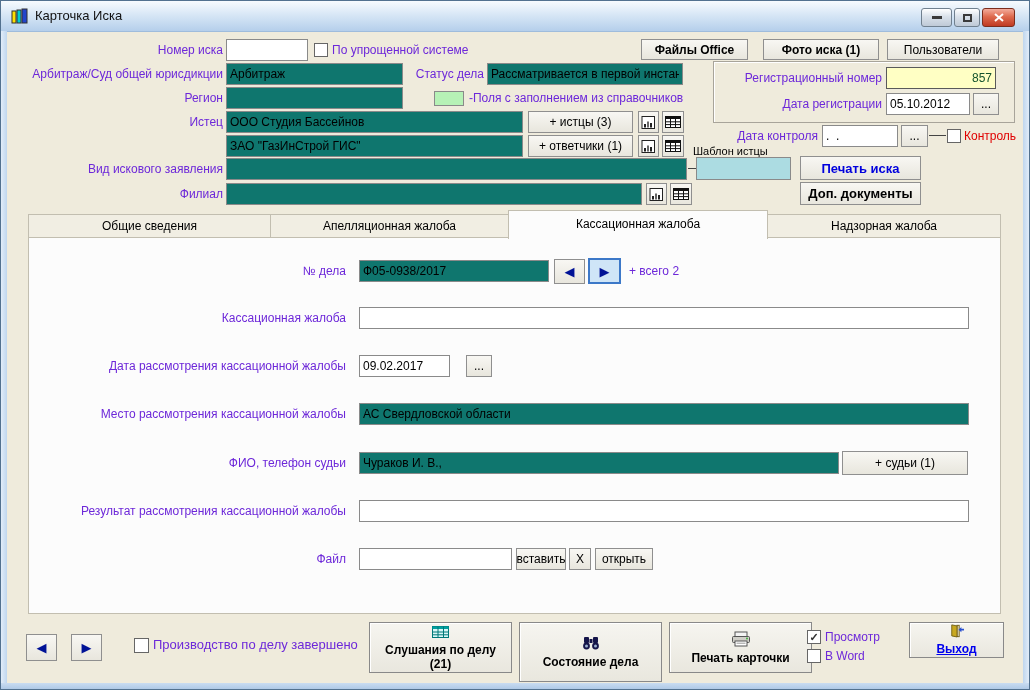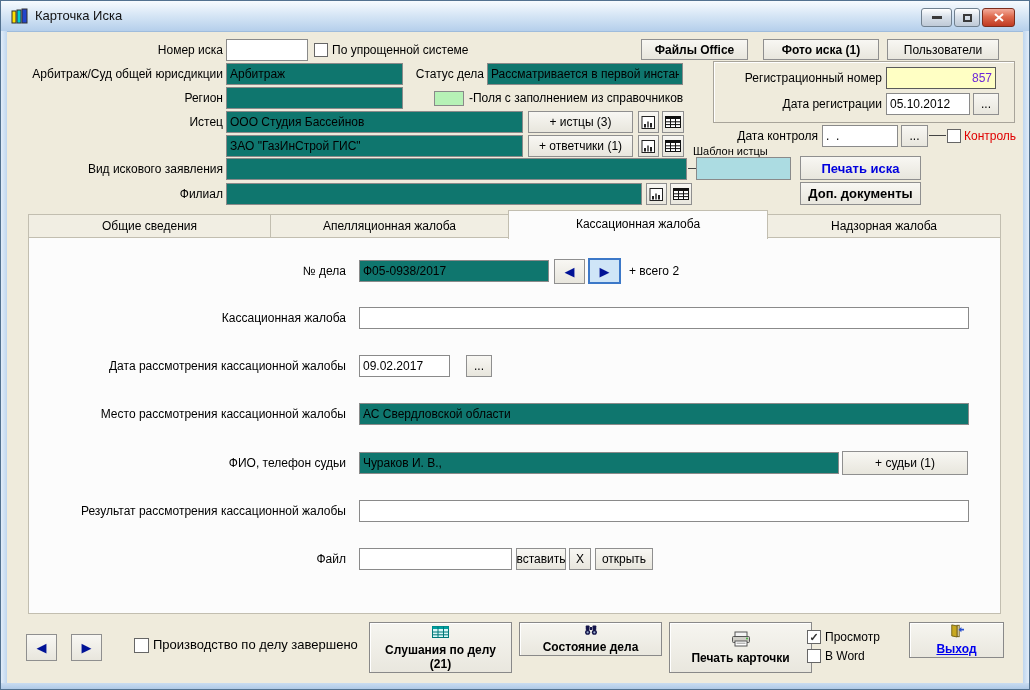--- a/index.html
+++ b/index.html
@@ -8,27 +8,27 @@
     background:linear-gradient(#F7FBFE,#D8E7F6 45%,#B5CFEB);border-bottom:1px solid #9FBCDC;}
   .title-text{position:absolute;left:34px;top:7px;font-size:13px;color:#111;white-space:nowrap;}
   .frame-l,.frame-r{position:absolute;top:30px;bottom:0;width:6px;background:linear-gradient(90deg,#E2EDF9,#BFD6EE);}
   .frame-l{left:0;} .frame-r{right:0;background:linear-gradient(270deg,#E2EDF9,#BFD6EE);}
   .frame-b{position:absolute;left:0;right:0;bottom:0;height:6px;background:linear-gradient(#C9DCF1,#AFC9E6);}
   .win-btn{position:absolute;top:7px;height:19px;border:1px solid #70808F;border-radius:3px;box-sizing:border-box;
     background:linear-gradient(#FFFFFF,#D9E1EA 45%,#BFCAD7);display:flex;align-items:center;justify-content:center;}
   .win-btn.close{background:linear-gradient(#F3AC9C,#DE6A4E 45%,#C03A22);border-color:#7C2D1C;}
   .glyph-min{width:10px;height:3px;background:#3A3A3A;}
   .glyph-max{width:9px;height:8px;border:2px solid #3A3A3A;box-sizing:border-box;background:transparent;}
-  .rlabel,.llabel{position:absolute;font-size:12px;line-height:22px;height:22px;color:#000000;white-space:nowrap;}
+  .rlabel,.llabel{position:absolute;font-size:12px;line-height:22px;height:22px;color:#6d28d9;white-space:nowrap;}
   .rlabel{text-align:right;} .llabel{text-align:left;}
   .bold{font-weight:normal;text-align:right;}
   .fld{position:absolute;box-sizing:border-box;height:22px;border:1px solid #8A8A8A;background:#fff;
     font:12px "Liberation Sans",sans-serif;padding:0 3px;outline:none;color:#000;}
   .fld.green{background:#0f766e;}
-  .fld.yellow{background:#FFFFC4;color:#6d28d9;text-align:right;border-color:#5A5A5A;}
+  .fld.yellow{background:#FFFFC4;color:#14532d;text-align:right;border-color:#5A5A5A;}
   .fld.cyan{background:#ACDCE2;}
   .btn{position:absolute;box-sizing:border-box;background:linear-gradient(#F8F7F3,#E8E6DD);border:1px solid #8F8F8F;
     font:12px "Liberation Sans",sans-serif;text-align:center;padding:0;color:#000;display:flex;align-items:center;justify-content:center;}
   .btn.bold{font-weight:bold;}
   .btn.blue-text{color:#0000DD;font-weight:bold;font-size:13px;}
   .btn.focused{border:2px solid #3C78C8;background:#CFE5F7;}
   .arrow-glyph{color:#001296;font-size:13px;line-height:1;}
   .checkbox{position:absolute;width:14px;height:14px;background:#fff;border:1px solid #666;box-sizing:border-box;
     font:bold 11px/12px "Liberation Sans",sans-serif;text-align:center;color:#333;}
   .groupbox{position:absolute;border:1px solid #A8A49A;box-shadow:1px 1px 0 #FFFFFF inset;}
@@ -236,21 +236,21 @@
       <rect x="0.5" y="1.5" width="16" height="11" fill="#D8F6F6" stroke="#007878"></rect>
       <rect x="0.5" y="1.5" width="16" height="2.5" fill="#00A0A0"></rect>
       <line x1="6" y1="1.5" x2="6" y2="12.5" stroke="#007878"></line>
       <line x1="11.5" y1="1.5" x2="11.5" y2="12.5" stroke="#007878"></line>
       <line x1="0.5" y1="7" x2="16.5" y2="7" stroke="#007878"></line>
       <line x1="0.5" y1="9.8" x2="16.5" y2="9.8" stroke="#007878"></line>
     </svg>
     <span>Слушания по делу (21)</span>
   </button>
 
-  <button class="bigbtn" style="left:518px;top:621px;width:143px;height:34px;">
+  <button class="bigbtn" style="left:518px;top:621px;width:143px;height:60px;">
     <svg width="20" height="16" viewBox="0 0 20 16">
       <rect x="3" y="2" width="5" height="6" rx="1" fill="#15154A"></rect>
       <rect x="12" y="2" width="5" height="6" rx="1" fill="#15154A"></rect>
       <rect x="8.5" y="4" width="3" height="4" fill="#15154A"></rect>
       <circle cx="5.5" cy="11" r="3.4" fill="#15154A"></circle>
       <circle cx="14.5" cy="11" r="3.4" fill="#15154A"></circle>
       <circle cx="5.5" cy="11" r="1.5" fill="#9BB0D0"></circle>
       <circle cx="14.5" cy="11" r="1.5" fill="#9BB0D0"></circle>
     </svg>
     <span>Состояние дела</span>

